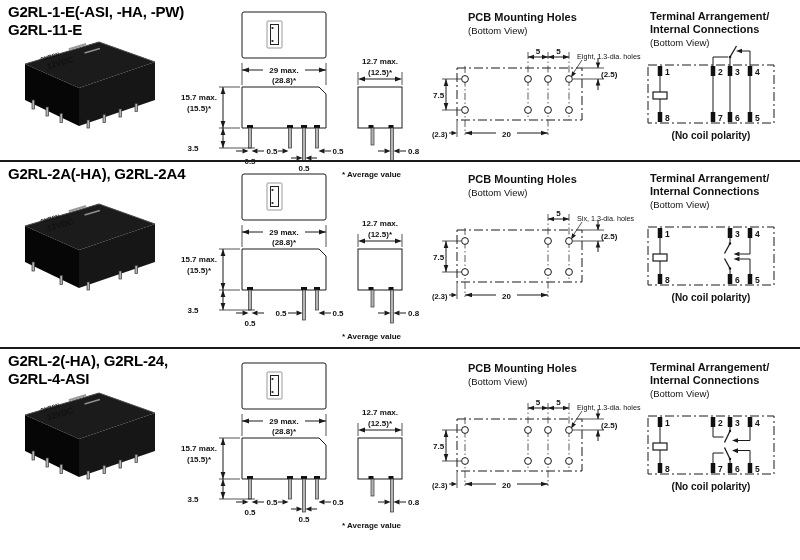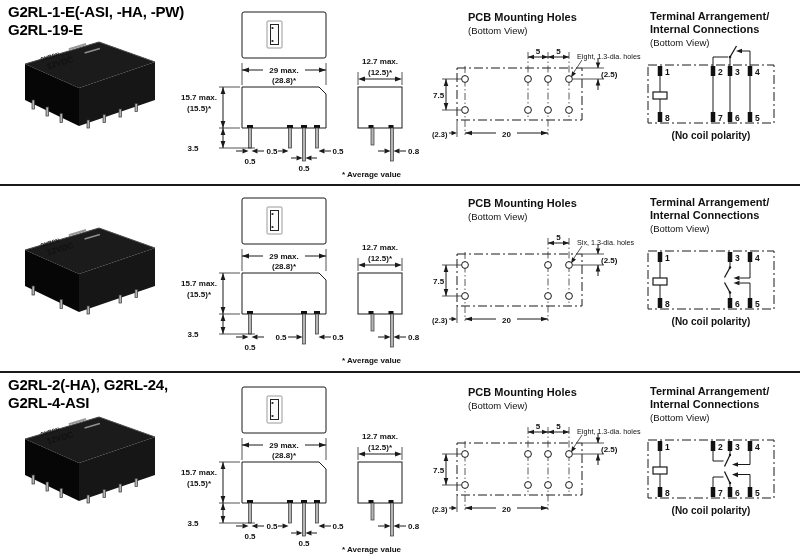--- a/index.html
+++ b/index.html
@@ -1,19 +1,19 @@
 <!DOCTYPE html>
 <html><head>
 <meta charset="utf-8">
 <style>
   html,body{margin:0;padding:0;background:#fff;}
   #page{position:relative;width:800px;height:560px;background:#fff;overflow:hidden;
         font-family:"Liberation Sans","DejaVu Sans",sans-serif;color:#000;}
   .section{position:relative;width:800px;box-sizing:border-box;}
-  #sec1{height:184px;padding-left:16px;}
+  #sec1{height:160px;padding-left:16px;}
   #sec2{height:187px;border-top:2px solid #1a1a1a;}
   #sec3{height:189px;border-top:2px solid #1a1a1a;}
   .sec-title{position:absolute;left:8px;font-size:15px;font-weight:bold;letter-spacing:-0.2px;white-space:nowrap;}
   .t1{top:3px;} .t2{top:21px;}
   .abs{position:absolute;}
   svg{overflow:visible;display:block;}
   svg text{font-family:"Liberation Sans","DejaVu Sans",sans-serif;fill:#111;}
   .dim{font-size:8px;font-weight:bold;}
   .dimsm{font-size:7.5px;font-weight:bold;}
   .note{font-size:7.2px;}
@@ -33,21 +33,21 @@
   .blade{stroke:#1a1a1a;stroke-width:1.3;fill:none;}
   .coil{fill:#fff;stroke:#1a1a1a;stroke-width:1.2;}
 </style>
 </head>
 <body>
 
 <div id="page">
 
   <div class="section" id="sec1">
     <div class="sec-title t1">G2RL-1-E(-ASI, -HA, -PW)</div>
-    <div class="sec-title t2">G2RL-19-E</div>
+    <div class="sec-title t2">G2RL-11-E</div>
 
     <svg class="abs" style="left:15px;top:36px" width="150" height="100" viewBox="0 0 150 100">
       <polygon points="10,28 84,6 140,26 64,52" fill="#1b1b1b"></polygon>
       <polyline points="10,28 84,6 140,26" stroke="#4a4a4a" stroke-width="1" fill="none"></polyline>
       <polygon points="10,28 10,64 64,90 64,52" fill="#060606"></polygon>
       <polygon points="64,52 64,90 140,64 140,26" fill="#161616"></polygon>
       <g transform="translate(26,25) rotate(-16.5)">
         <text x="0" y="0" font-size="5" font-weight="bold" fill="#d8d8d8">OMRON</text>
         <rect x="30" y="-4.5" width="18" height="2.2" fill="#9a9a9a"></rect>
         <text x="4" y="10" font-size="8.5" font-weight="bold" fill="#e8e8e8">12VDC</text>
@@ -241,20 +241,21 @@
         <rect class="term" x="82.75" y="104" width="4.5" height="10"></rect>
           <text class="tnum" x="90" y="112.5">6</text>
         <rect class="term" x="102.75" y="104" width="4.5" height="10"></rect>
           <text class="tnum" x="110" y="112.5">5</text>
       </g>
       <text class="ncp" x="66" y="131" text-anchor="middle">(No coil polarity)</text>
     </svg>
   </div>
 
   <div class="section" id="sec2">
+    <div class="sec-title t1">G2RL-2A(-HA), G2RL-2A4</div>
 
     <svg class="abs" style="left:15px;top:36px" width="150" height="100" viewBox="0 0 150 100">
       <polygon points="10,28 84,6 140,26 64,52" fill="#1b1b1b"></polygon>
       <polyline points="10,28 84,6 140,26" stroke="#4a4a4a" stroke-width="1" fill="none"></polyline>
       <polygon points="10,28 10,64 64,90 64,52" fill="#060606"></polygon>
       <polygon points="64,52 64,90 140,64 140,26" fill="#161616"></polygon>
       <g transform="translate(26,25) rotate(-16.5)">
         <text x="0" y="0" font-size="5" font-weight="bold" fill="#d8d8d8">OMRON</text>
         <rect x="30" y="-4.5" width="18" height="2.2" fill="#9a9a9a"></rect>
         <text x="4" y="10" font-size="8.5" font-weight="bold" fill="#e8e8e8">12VDC</text>

